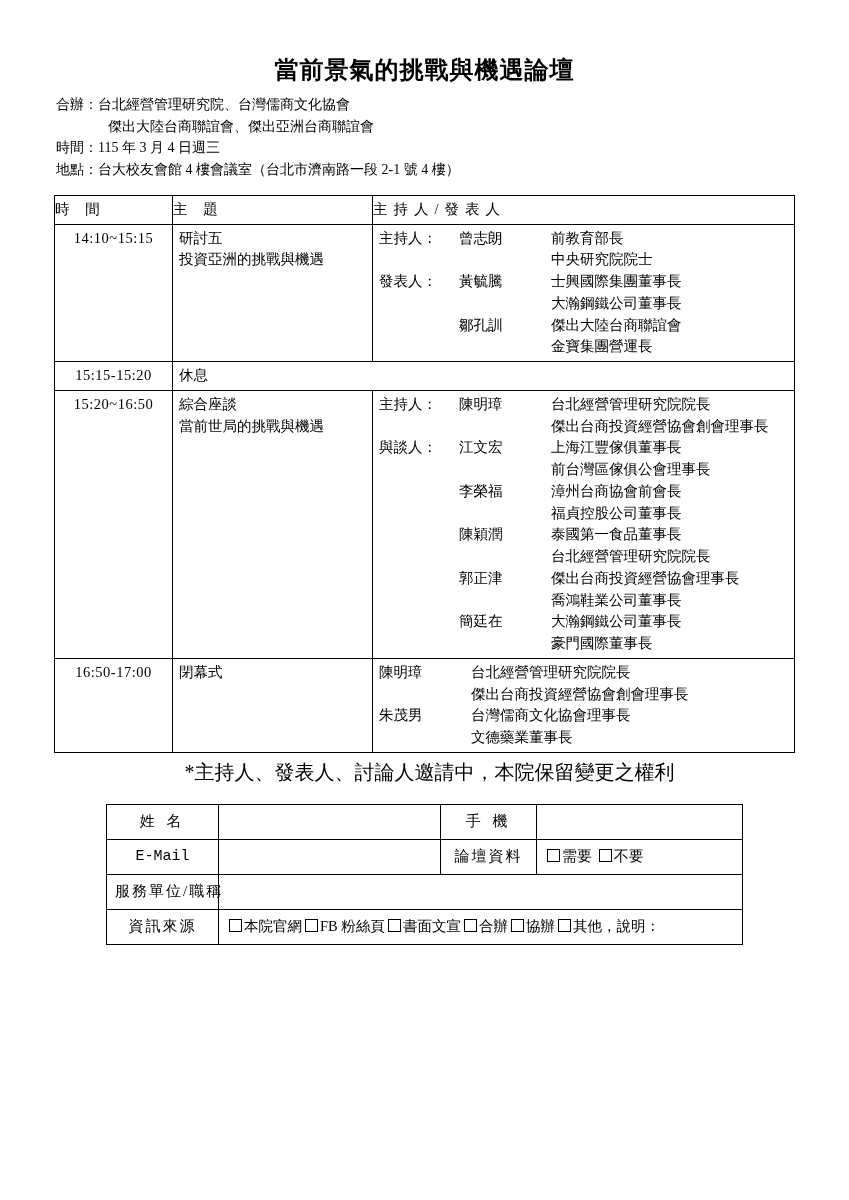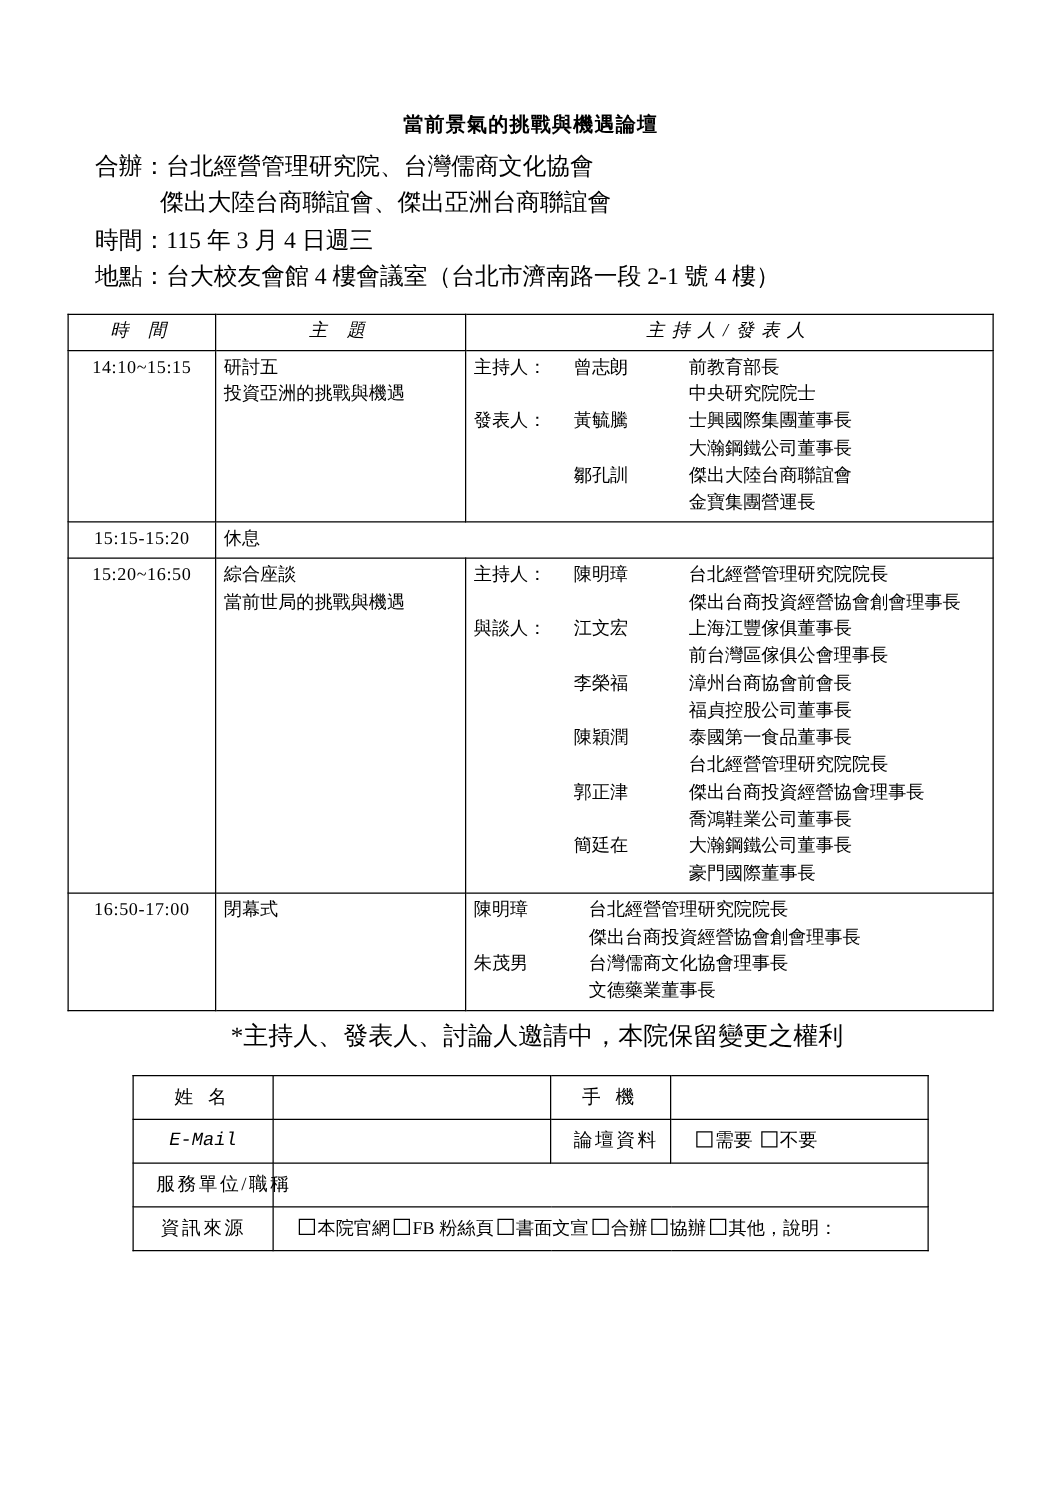--- a/index.html
+++ b/index.html
@@ -17,30 +17,30 @@
   }
   .page {
     width: 849px;
     height: 1200px;
     position: relative;
     box-sizing: border-box;
     padding: 0;
   }
   .doc-title {
     text-align: center;
-    font-size: 16px;
+    font-size: 24px;
     font-weight: bold;
     letter-spacing: 1px;
-    margin-top: 90px;
+    margin-top: 54px;
     margin-bottom: 8px;
     font-family: "Liberation Serif", "DejaVu Serif", serif;
   }
   .meta {
-    margin-left: 76px;
-    font-size: 19px;
+    margin-left: 56px;
+    font-size: 14px;
     line-height: 1.55;
   }
   .meta-row {
     white-space: nowrap;
   }
   .meta-indent {
     padding-left: 52px;
   }
   table.schedule {
     border-collapse: collapse;
@@ -50,24 +50,23 @@
     font-size: 14.5px;
   }
   table.schedule th, table.schedule td {
     border: 1px solid #000000;
     padding: 3px 6px;
     vertical-align: top;
     line-height: 1.5;
   }
   table.schedule th {
     font-weight: normal;
-    text-align: center;
+    text-align: left;
     letter-spacing: 6px;
     padding: 3px 0;
-    font-style: italic;
   }
   .col-time { width: 118px; }
   .col-topic { width: 200px; }
   .col-people { width: 422px; }
   td.time-cell {
     text-align: center;
     vertical-align: middle;
     font-family: "Liberation Serif", "DejaVu Serif", serif;
     letter-spacing: 0.5px;
   }
@@ -106,35 +105,34 @@
   table.form {
     border-collapse: collapse;
     margin: 18px auto 0 auto;
     width: 636px;
     table-layout: fixed;
     font-size: 15px;
   }
   table.form td {
     border: 1px solid #000000;
     height: 30px;
-    padding: 2px 18px;
+    padding: 2px 8px;
     vertical-align: middle;
   }
   .f-label {
     text-align: center;
     letter-spacing: 4px;
     white-space: nowrap;
   }
   .f-label-narrow {
     text-align: center;
     letter-spacing: 0px;
     white-space: nowrap;
     font-family: "Liberation Mono", "DejaVu Sans Mono", monospace;
     font-size: 15px;
-    font-style: italic;
   }
   .f-label-src {
     text-align: center;
     letter-spacing: 2px;
     white-space: nowrap;
   }
   .w-lab { width: 112px; }
   .w-val { width: 222px; }
   .w-lab2 { width: 96px; }
   .w-val2 { width: 206px; }

